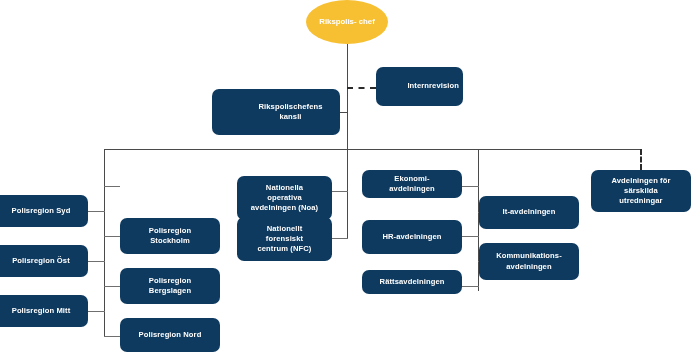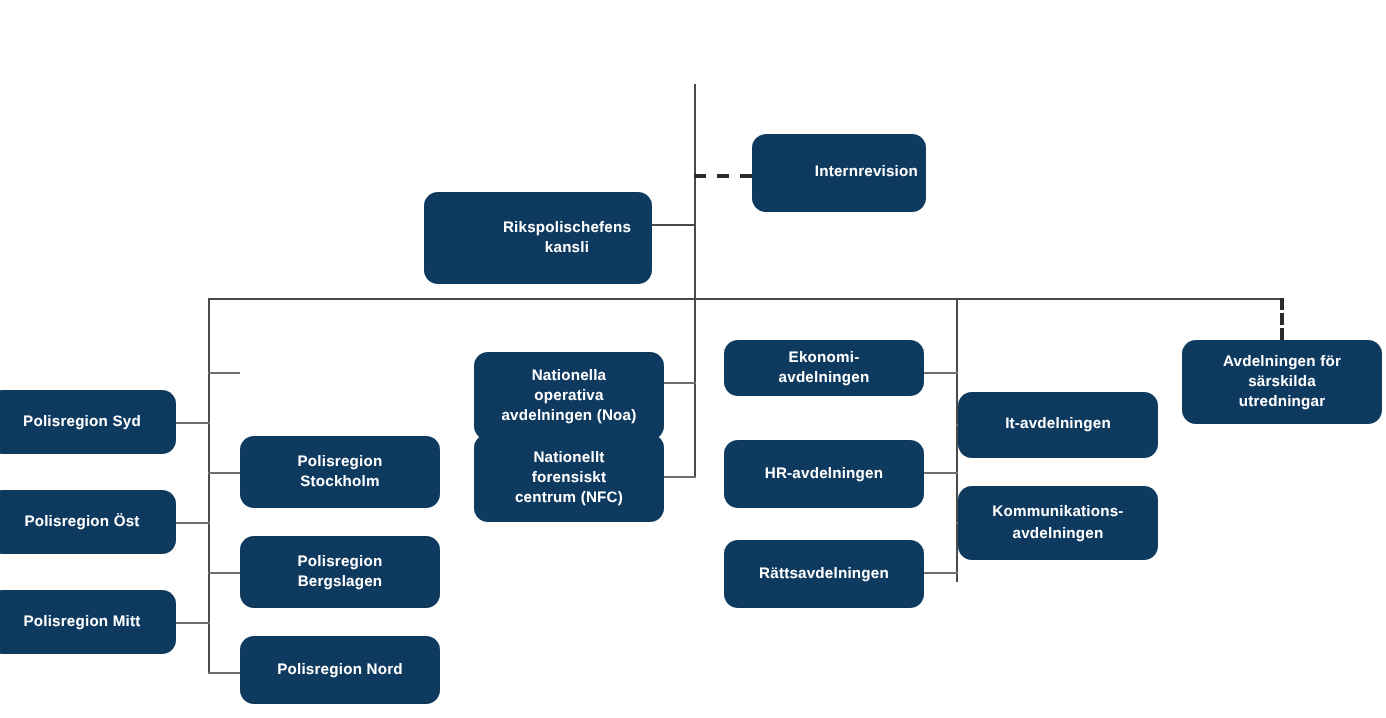--- a/index.html
+++ b/index.html
@@ -101,22 +101,26 @@
 
   <div class="line line-v" style="left:478px; top:149px; height:142px;"></div>
   <div class="line line-h line-stub" style="left:462px; top:186px; width:17px;"></div>
   <div class="line line-h line-stub" style="left:462px; top:236px; width:17px;"></div>
   <div class="line line-h line-stub" style="left:462px; top:286px; width:17px;"></div>
   <div class="line line-h line-stub" style="left:478px; top:212px; width:18px;"></div>
   <div class="line line-h line-stub" style="left:478px; top:261px; width:18px;"></div>
 
   <div class="dashed-v" style="left:640px; top:149px; height:21px;"></div>
 
+  <div class="root-node" style="left:306px; top:0px; width:82px; height:44px;">
+    <span class="node-label">Rikspolis-
+chef</span>
+  </div>
 
-  <div class="node" style="left:212px; top:96px; width:114px; height:46px;padding-left:33px;">
+  <div class="node" style="left:212px; top:89px; width:128px; height:46px;padding-left:33px;">
     <span class="node-label">Rikspolischefens
 kansli</span>
   </div>
 
   <div class="node" style="left:376px; top:67px; width:87px; height:39px;justify-content:flex-end;">
     <span class="node-label">Internrevision</span>
   </div>
 
   <div class="node" style="left:591px; top:170px; width:100px; height:42px;">
     <span class="node-label">Avdelningen för
@@ -157,21 +161,21 @@
 centrum (NFC)</span>
   </div>
 
   <div class="node" style="left:362px; top:170px; width:100px; height:28px;">
     <span class="node-label">Ekonomi-
 avdelningen</span>
   </div>
   <div class="node" style="left:362px; top:220px; width:100px; height:34px;">
     <span class="node-label">HR-avdelningen</span>
   </div>
-  <div class="node" style="left:362px; top:270px; width:100px; height:34px;">
+  <div class="node" style="left:362px; top:270px; width:100px; height:24px;">
     <span class="node-label">Rättsavdelningen</span>
   </div>
 
   <div class="node" style="left:479px; top:196px; width:100px; height:33px;">
     <span class="node-label">It-avdelningen</span>
   </div>
   <div class="node" style="left:479px; top:243px; width:100px; height:37px;">
     <span class="node-label">Kommunikations-
 avdelningen</span>
   </div>

